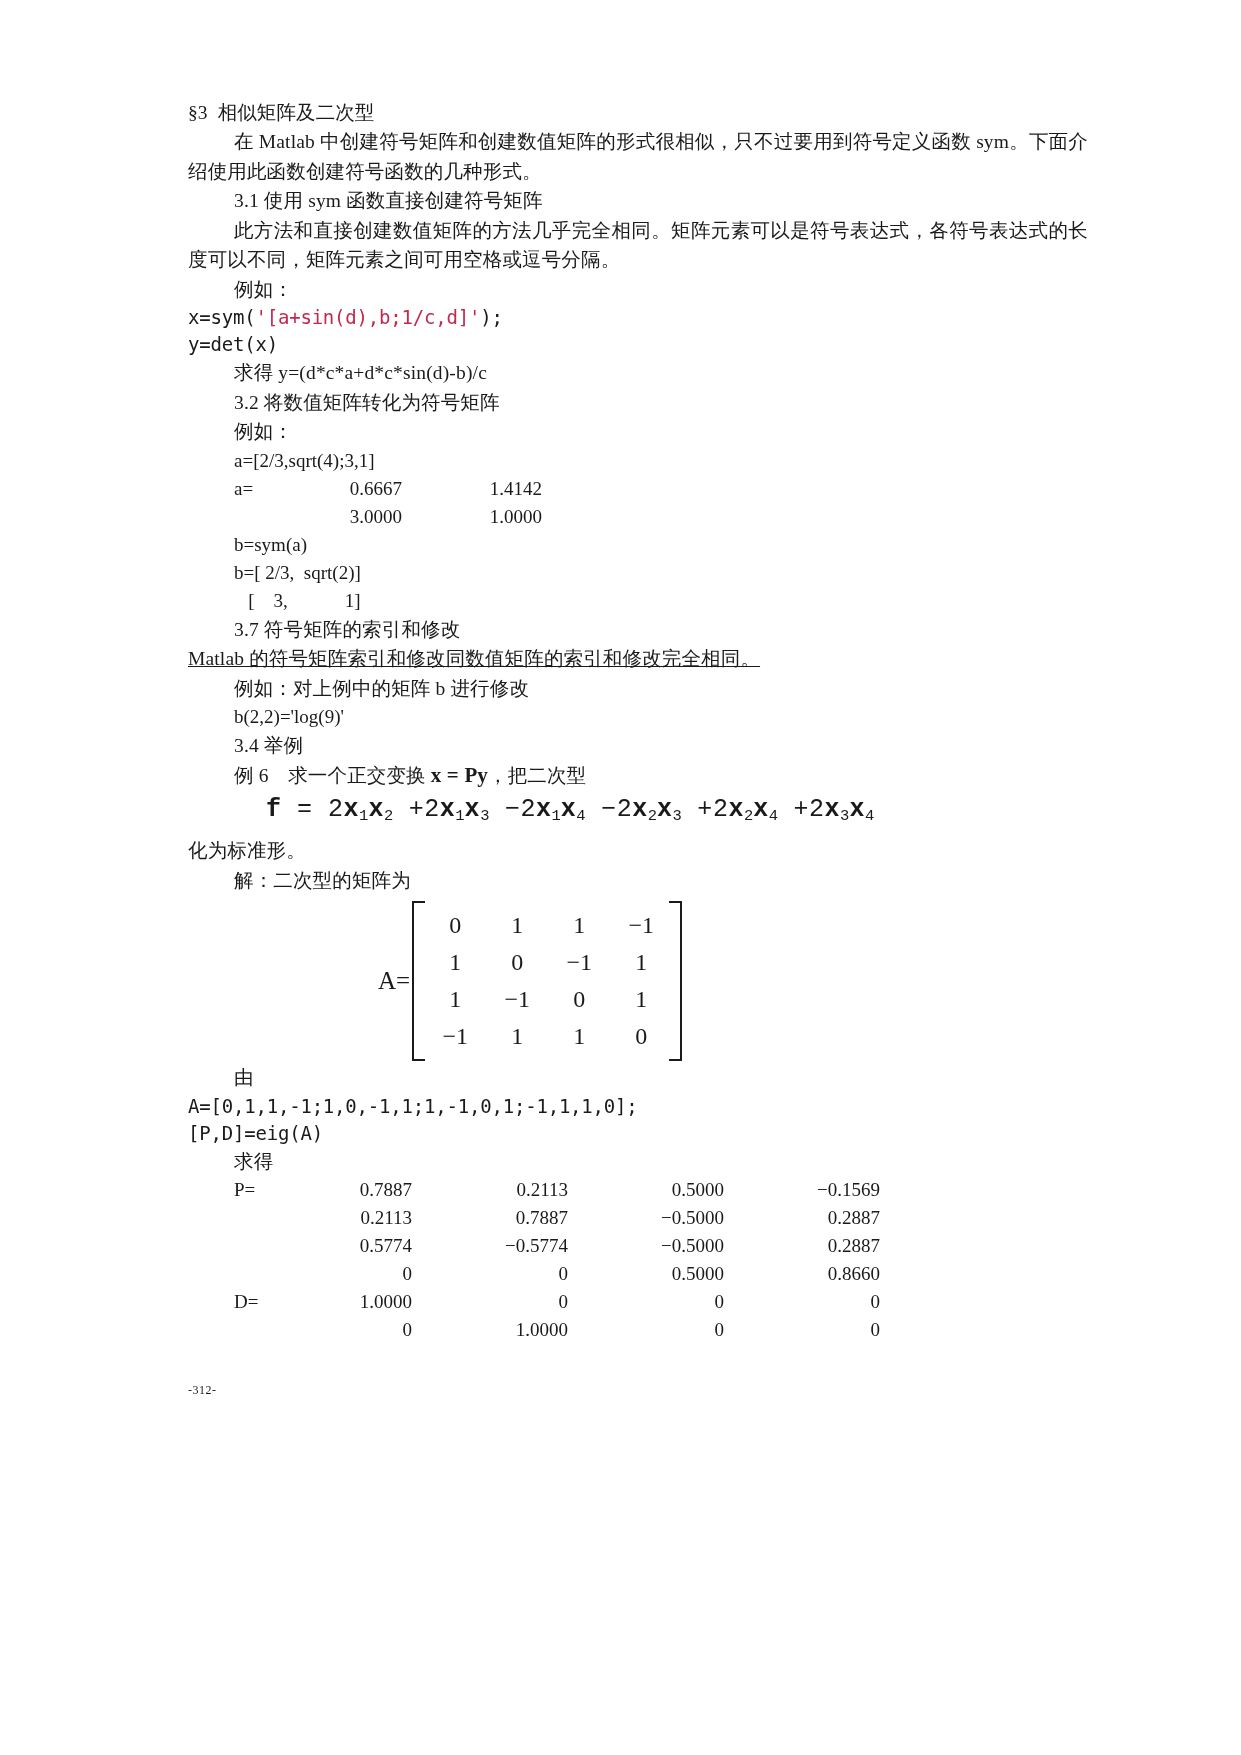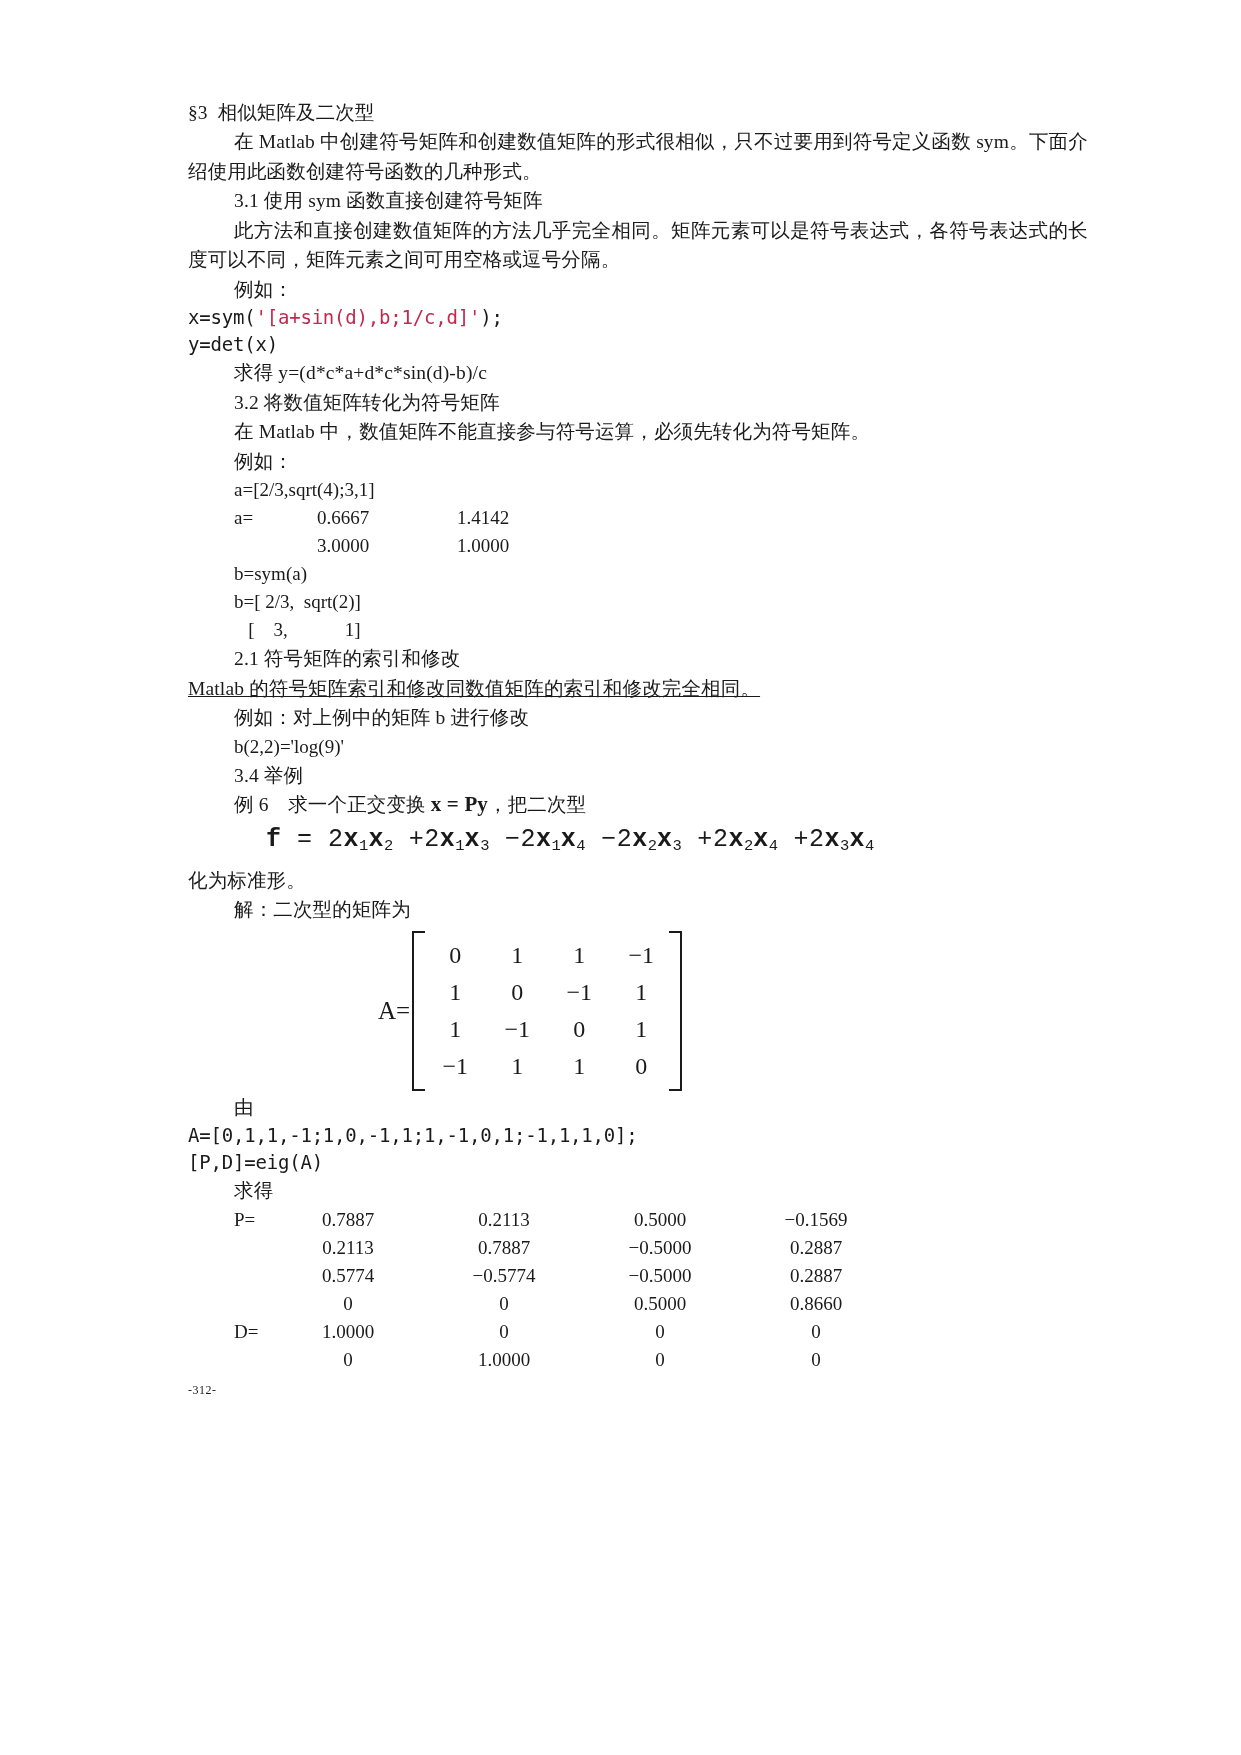--- a/index.html
+++ b/index.html
@@ -132,21 +132,21 @@
     line-height: 26px;
   }
   table.numout {
     border-collapse: collapse;
     font-size: 19px;
     font-family: "Liberation Serif", "DejaVu Serif", serif;
   }
   table.numout td {
     padding: 1px 0;
     line-height: 26px;
-    text-align: center;
+    text-align: right;
     white-space: pre;
   }
   table.numout td.lbl {
     text-align: left;
     width: 44px;
     padding-right: 6px;
   }
   table.numout td.c {
     width: 118px;
     padding-right: 22px;
@@ -180,21 +180,20 @@
     <div class="para">3.1 使用 sym 函数直接创建符号矩阵</div>
     <div class="para">此方法和直接创建数值矩阵的方法几乎完全相同。矩阵元素可以是符号表达式，各符号表达式的长度可以不同，矩阵元素之间可用空格或逗号分隔。</div>
     <div class="para">例如：</div>
 
     <div class="mono-line"><span>x=sym(</span><span class="str">'[a+sin(d),b;1/c,d]'</span><span>);</span></div>
     <div class="mono-line">y=det(x)</div>
 
     <div class="para">求得 y=(d*c*a+d*c*sin(d)-b)/c</div>
 
     <div class="para">3.2 将数值矩阵转化为符号矩阵</div>
-    <div class="para">在 Matlab 中，数值矩阵不能直接参与符号运算，必须先转化为符号矩阵。</div>
     <div class="para">例如：</div>
 
     <div class="serif-code">a=[2/3,sqrt(4);3,1]</div>
 
     <div class="out-block">
       <table class="numout smallout">
         <tbody>
             <tr>
           <td class="lbl">a=</td>
           <td class="c">0.6667</td>
@@ -206,21 +205,21 @@
           <td class="c">1.0000</td>
         </tr>
       </tbody>
         </table>
     </div>
 
     <div class="serif-code">b=sym(a)</div>
     <div class="serif-code">b=[ 2/3,  sqrt(2)]</div>
     <div class="serif-code">   [    3,            1]</div>
 
-    <div class="para">2.1 符号矩阵的索引和修改</div>
+    <div class="para">3.7 符号矩阵的索引和修改</div>
     <div class="para" style="text-indent:0;text-decoration:underline;">Matlab 的符号矩阵索引和修改同数值矩阵的索引和修改完全相同。</div>
     <div class="para">例如：对上例中的矩阵 b 进行修改</div>
     <div class="serif-code">b(2,2)='log(9)'</div>
 
     <div class="para">3.4 举例</div>
     <div class="para"><span>例 6　求一个正交变换 </span><span class="inl-bold">x = Py</span><span>，把二次型</span></div>
 
     <div class="formula">
       <span class="bld">f</span>
       <span>=</span>

